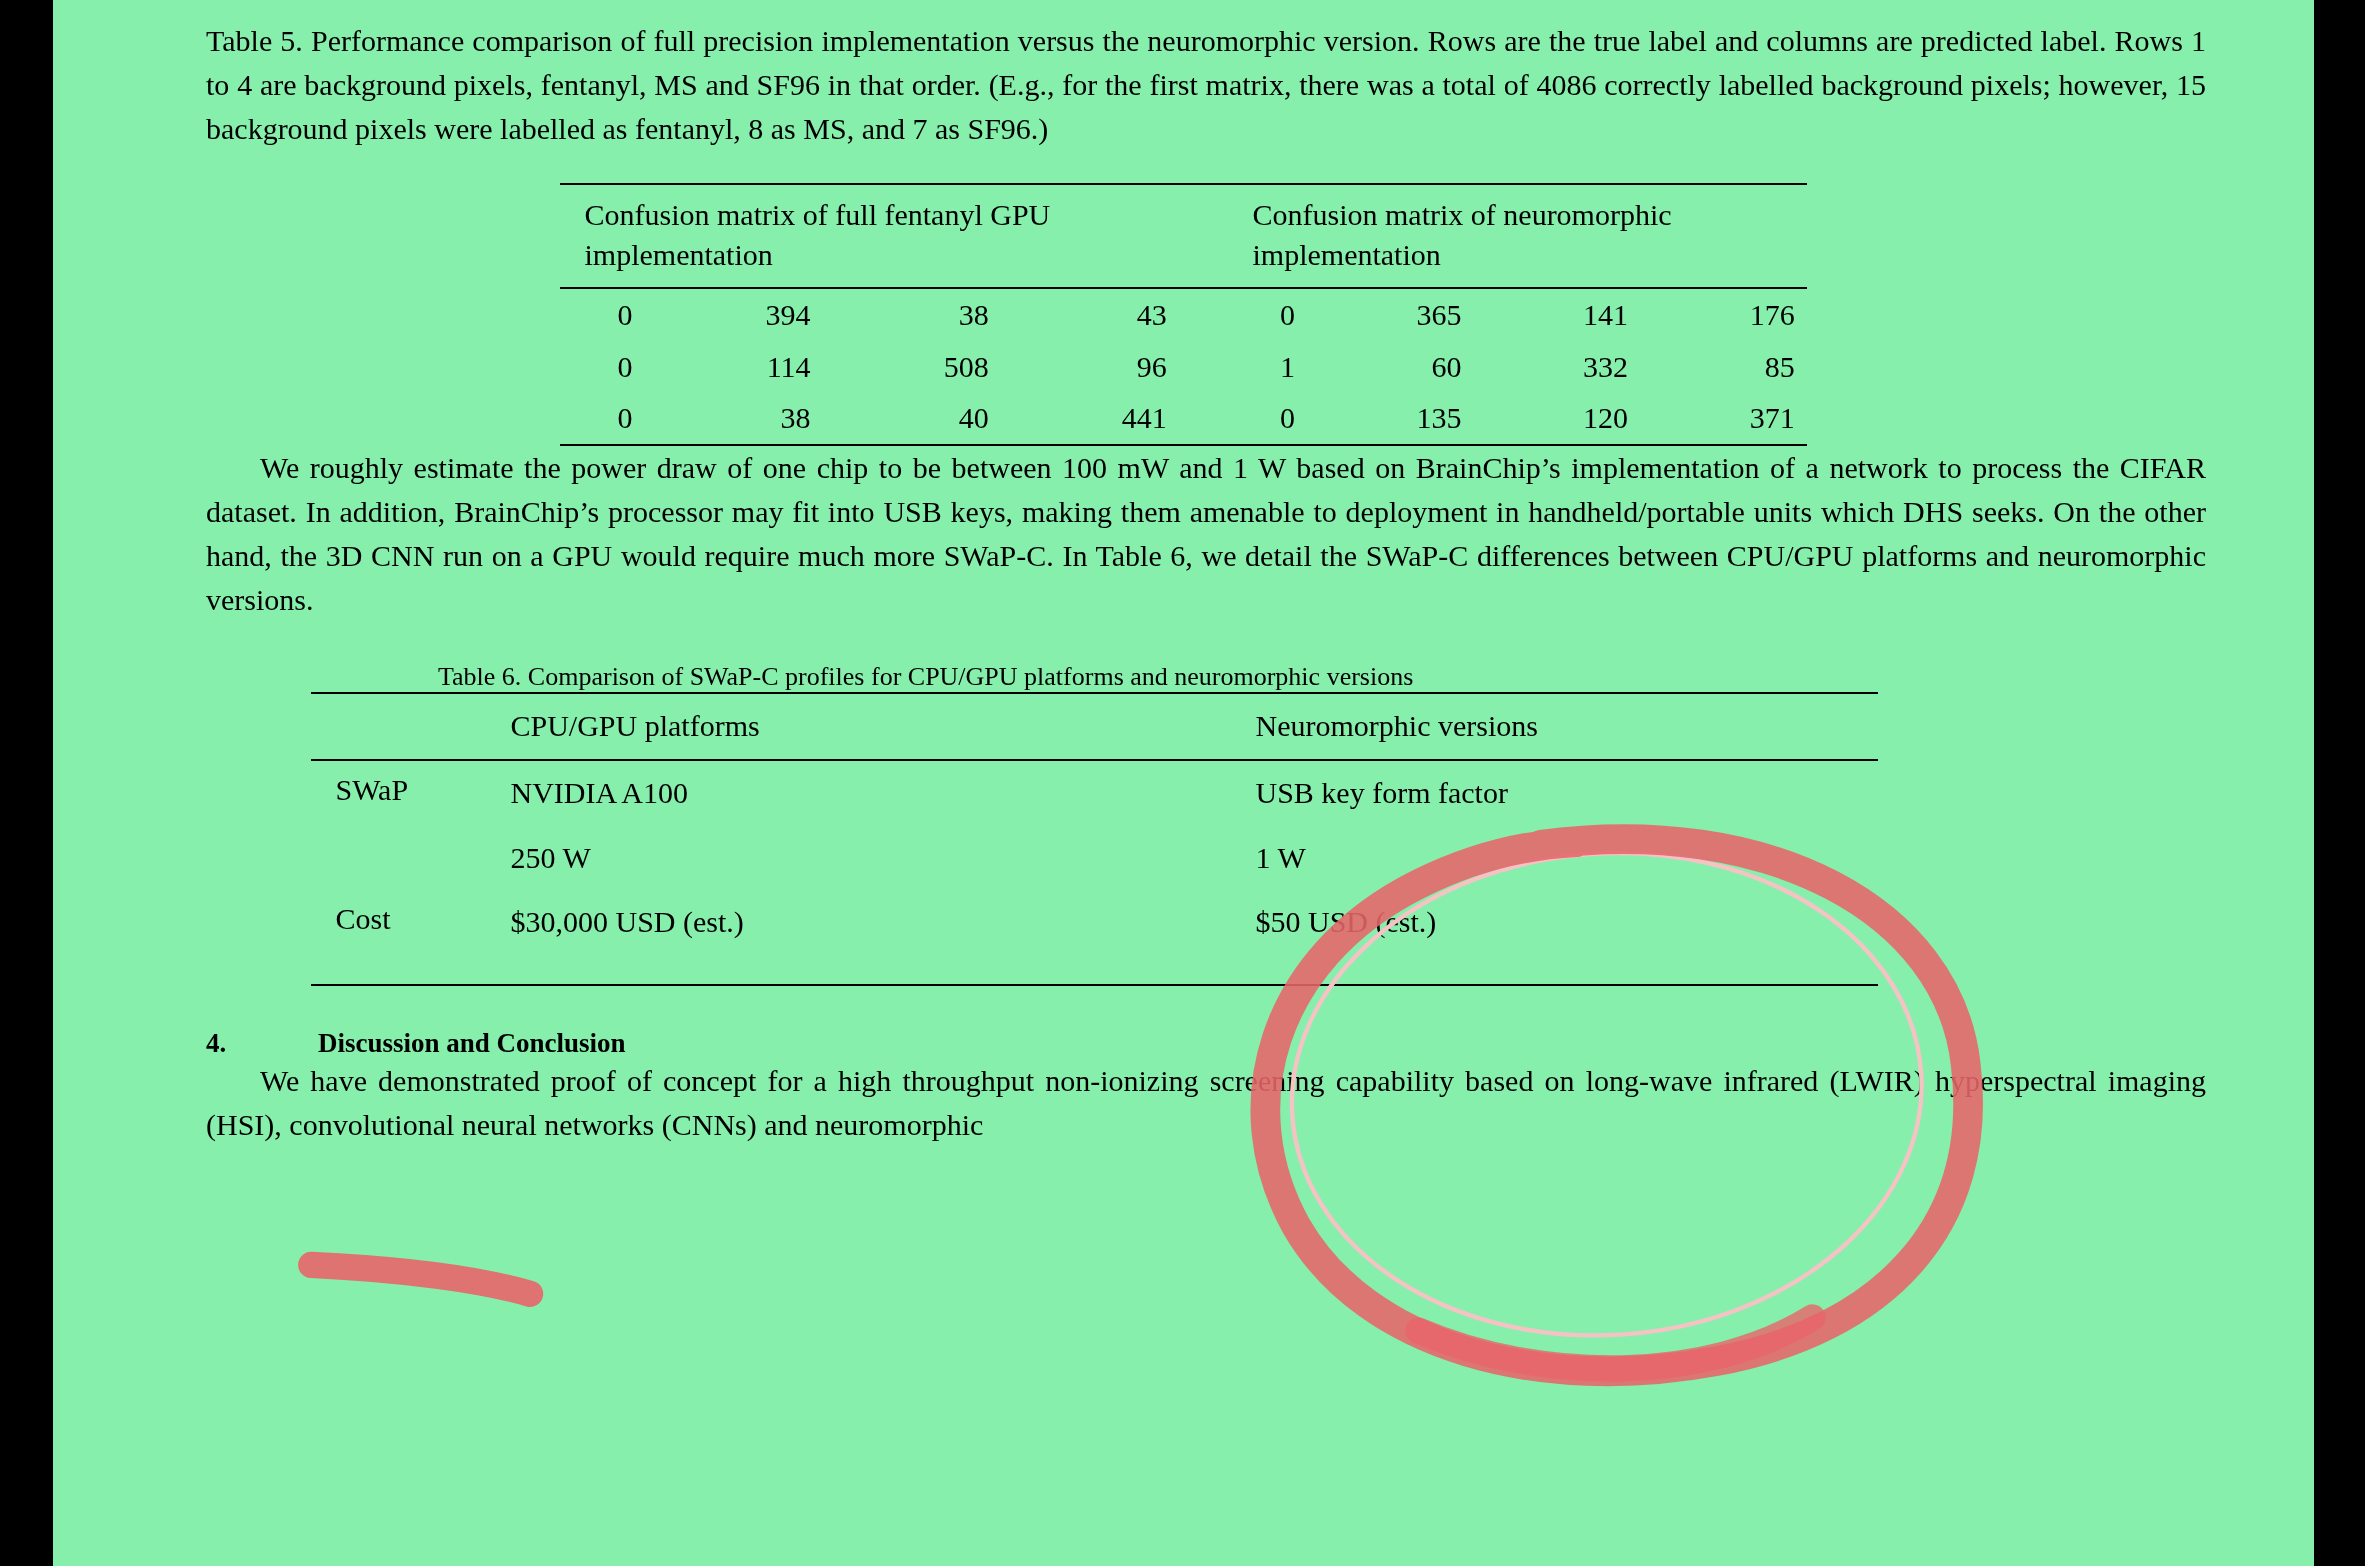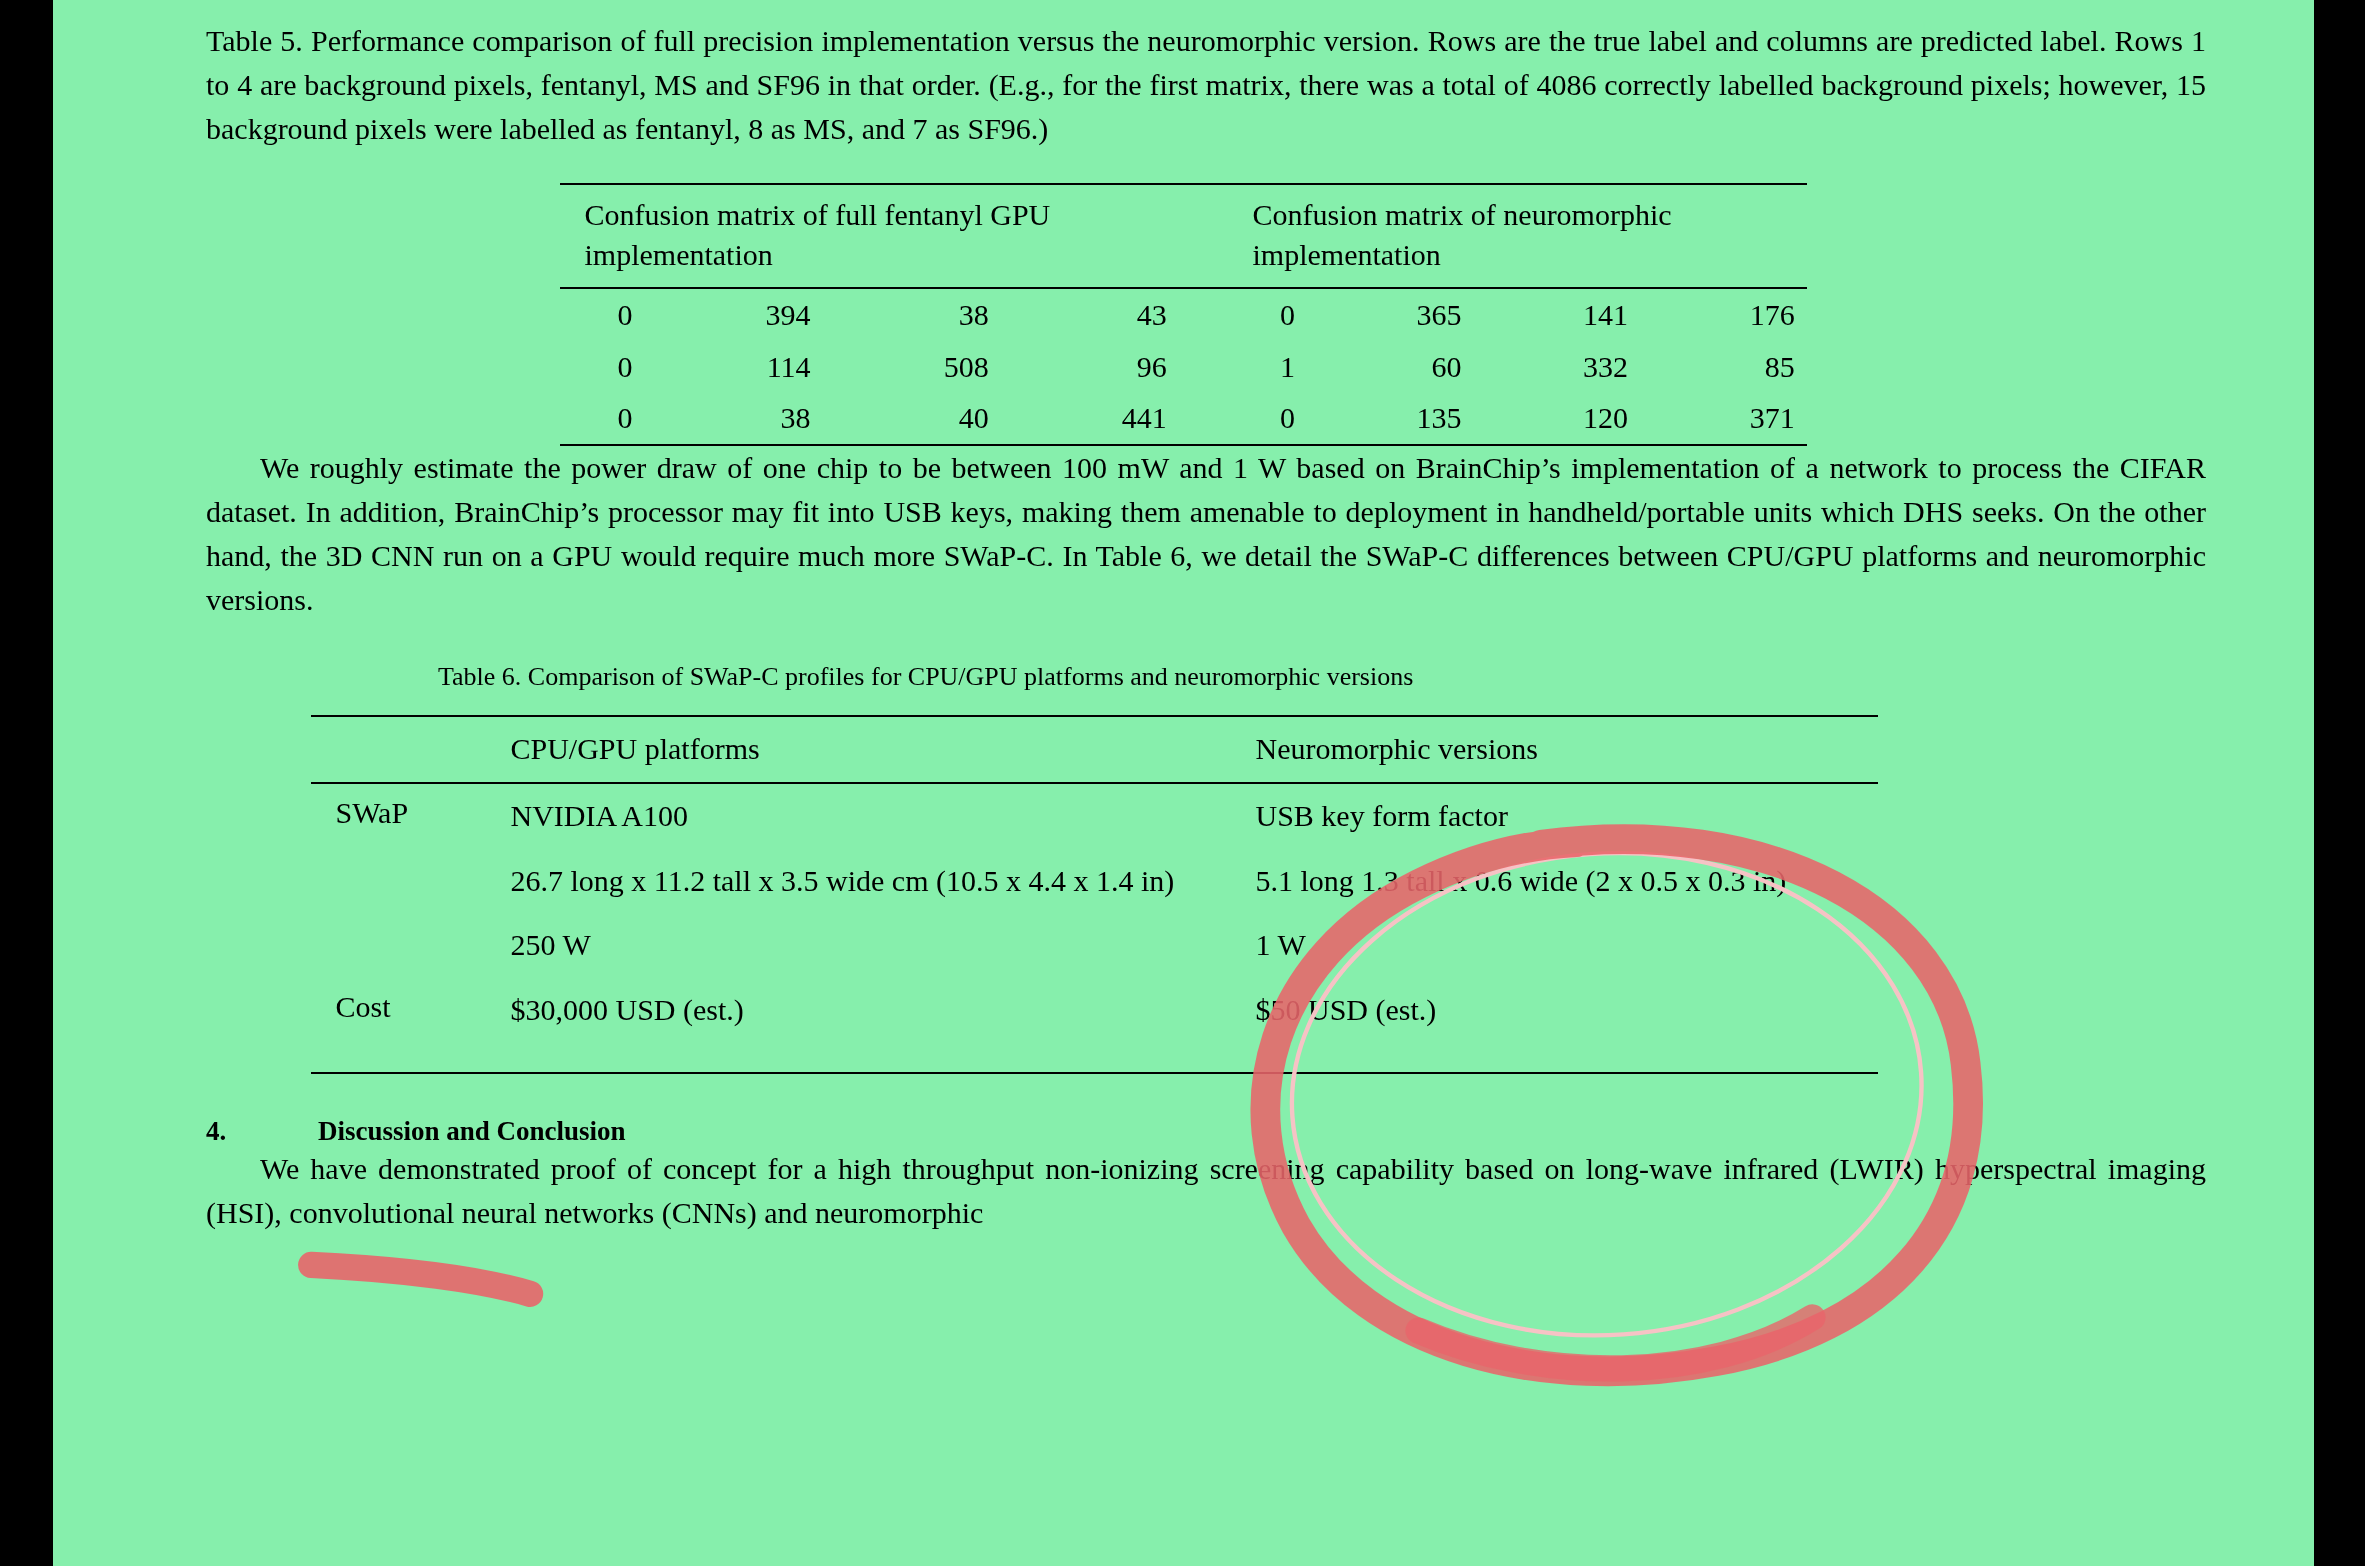--- a/index.html
+++ b/index.html
@@ -79,21 +79,20 @@
   .after5 { margin-top: 14px; }
 
   
   .t6-cap {
     margin-top: 40px;
     margin-left: 232px;
     font-size: 26px;
     color: #000;
   }
   .t6-wrap {
-    margin-top: 23px;
     margin-left: 105px;
     width: 1567px;
   }
   table.t6 {
     border-collapse: collapse;
     width: 100%;
     font-size: 30px;
     color: #000;
   }
   table.t6 td {
@@ -209,25 +208,20 @@
           <td class="c-cpu">CPU/GPU platforms</td>
           <td class="c-neu">Neuromorphic versions</td>
         </tr>
 
         <tr>
           <td class="c-label">SWaP</td>
           <td class="c-cpu">NVIDIA A100</td>
           <td class="c-neu">USB key form factor</td>
         </tr>
 
-        <tr>
-          <td class="c-label"></td>
-          <td class="c-cpu">26.7 long x 11.2 tall x 3.5 wide cm (10.5 x 4.4 x 1.4 in)</td>
-          <td class="c-neu">5.1 long 1.3 tall x 0.6 wide (2 x 0.5 x 0.3 in)</td>
-        </tr>
 
         <tr>
           <td class="c-label"></td>
           <td class="c-cpu">250 W</td>
           <td class="c-neu">1 W</td>
         </tr>
 
         <tr>
           <td class="c-label">Cost</td>
           <td class="c-cpu">$30,000 USD (est.)</td>

